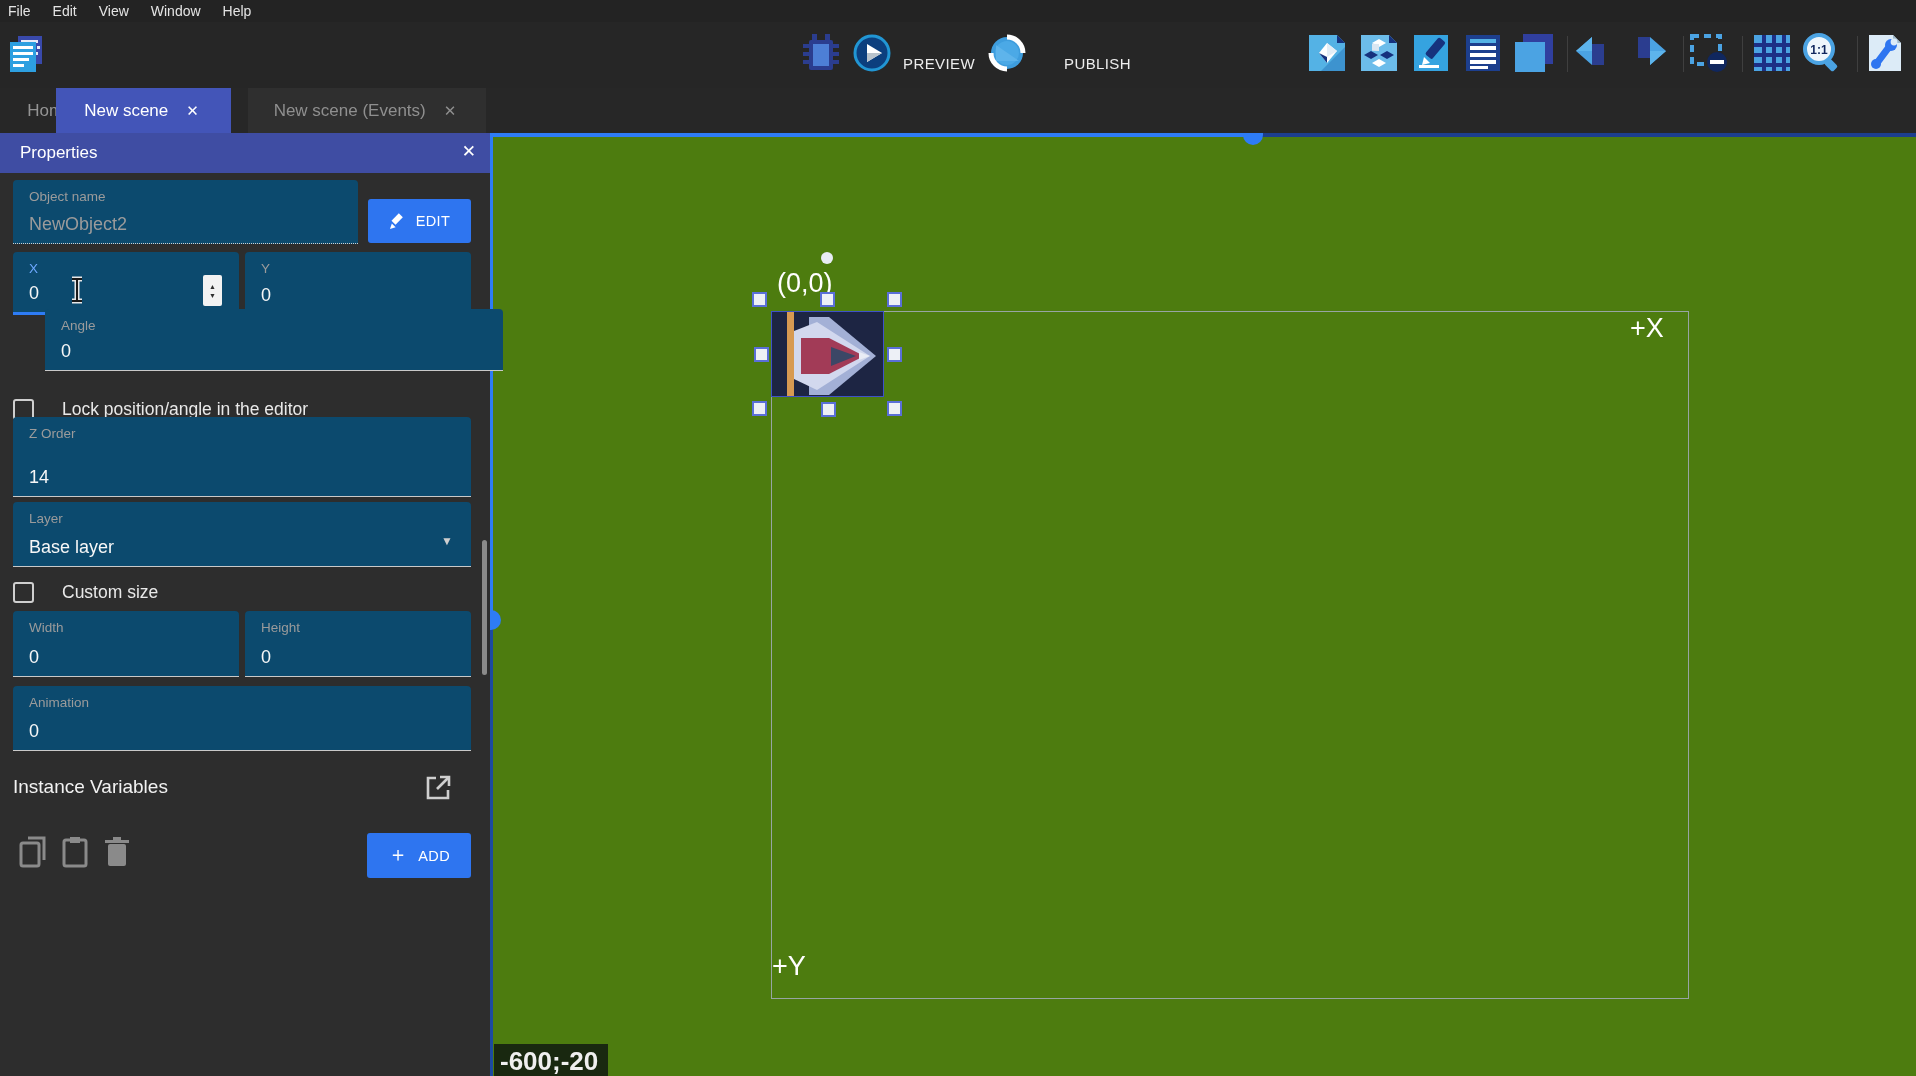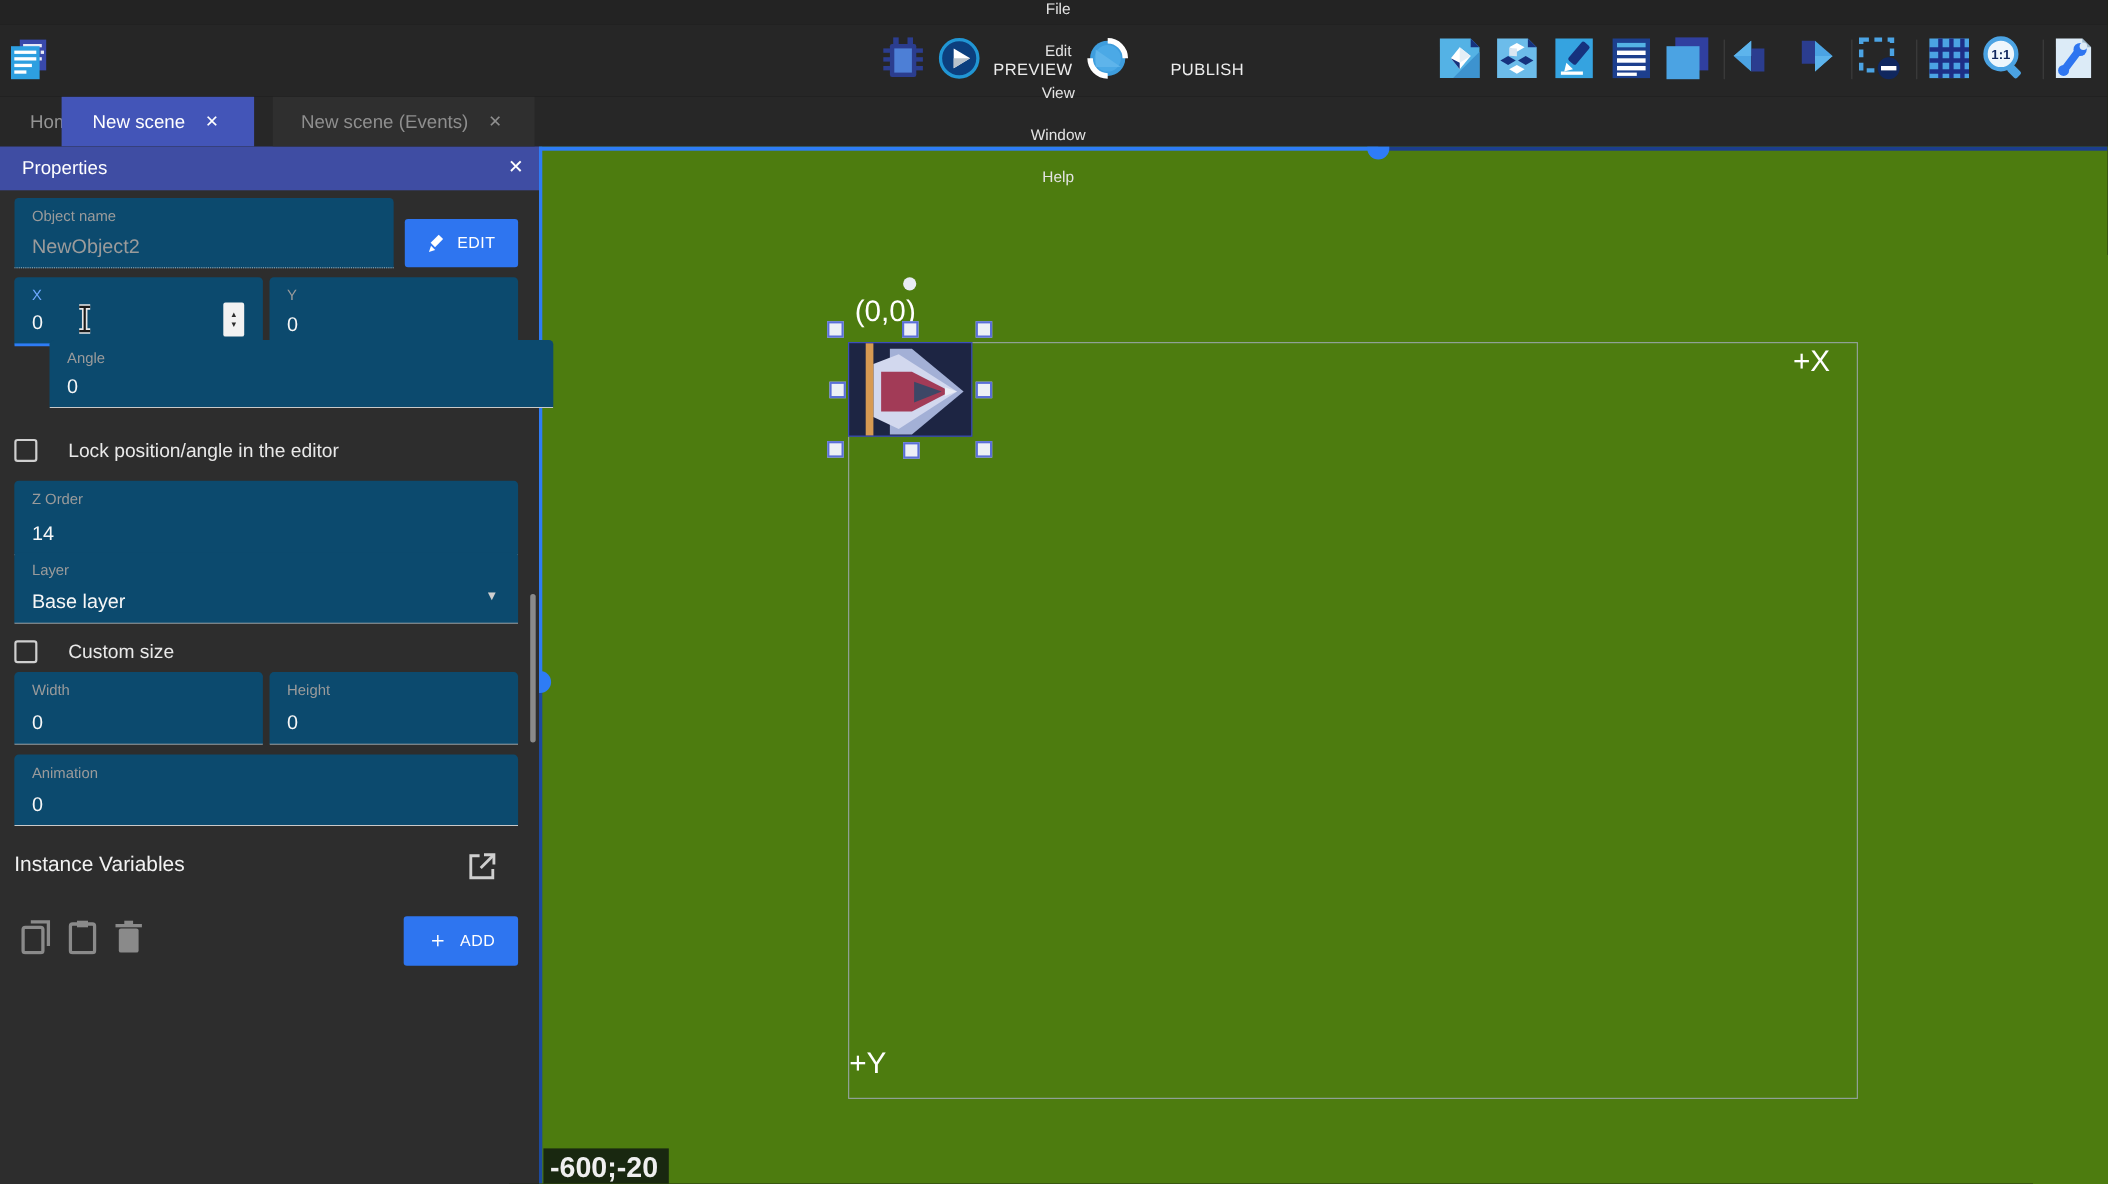--- a/index.html
+++ b/index.html
@@ -2,21 +2,21 @@
 <html><head>
 <meta charset="utf-8">
 <style>
   * { margin:0; padding:0; box-sizing:border-box; }
   html,body { width:1916px; height:1076px; overflow:hidden; background:#141414;
     font-family:"Liberation Sans", sans-serif; -webkit-font-smoothing:antialiased; }
   .abs { position:absolute; }
 
   
   #menubar { position:absolute; left:0; top:0; width:1916px; height:22px;
-    background:#232323; display:flex; align-items:center; padding-left:8px; gap:22px; z-index:5;flex-direction:column;}
+    background:#232323; display:flex; align-items:center; padding-left:8px; gap:22px; z-index:5;}
   #menubar span { color:#e4e4e4; font-size:14px; cursor:default; }
 
   
   #toolbar { position:absolute; left:0; top:22px; width:1916px; height:66px; background:#262626; z-index:4;}
   .tbtn { position:absolute; top:8px; width:42px; height:46px; display:flex; align-items:center; justify-content:center; }
   .tb-sep { position:absolute; top:14px; width:1px; height:36px; background:#3f3f3f; }
   .tb-label { color:#ededed; font-size:15px; letter-spacing:0.4px; }
 
   
   #tabrow { position:absolute; left:0; top:88px; width:1916px; height:45px; background:#272727; z-index:4;}
@@ -299,21 +299,21 @@
   <div class="field" style="left:13px; top:176px; width:458px; height:62px;margin-left:32px;">
     <span class="flabel">Angle</span>
     <span class="fvalue">0</span>
   </div>
 
   <div class="chkrow" style="left:13px; top:266px;">
     <span class="chkbox"></span>
     <span class="chklabel">Lock position/angle in the editor</span>
   </div>
 
-  <div class="field" style="left:13px; top:304px; width:458px; height:68px;">
+  <div class="field" style="left:13px; top:284px; width:458px; height:80px;">
     <span class="flabel">Z Order</span>
     <span class="fvalue">14</span>
   </div>
 
   <div class="field" style="left:13px; top:369px; width:458px; height:65px;">
     <span class="flabel">Layer</span>
     <span class="fvalue">Base layer</span>
     <span class="dd-arrow">▼</span>
   </div>
 

